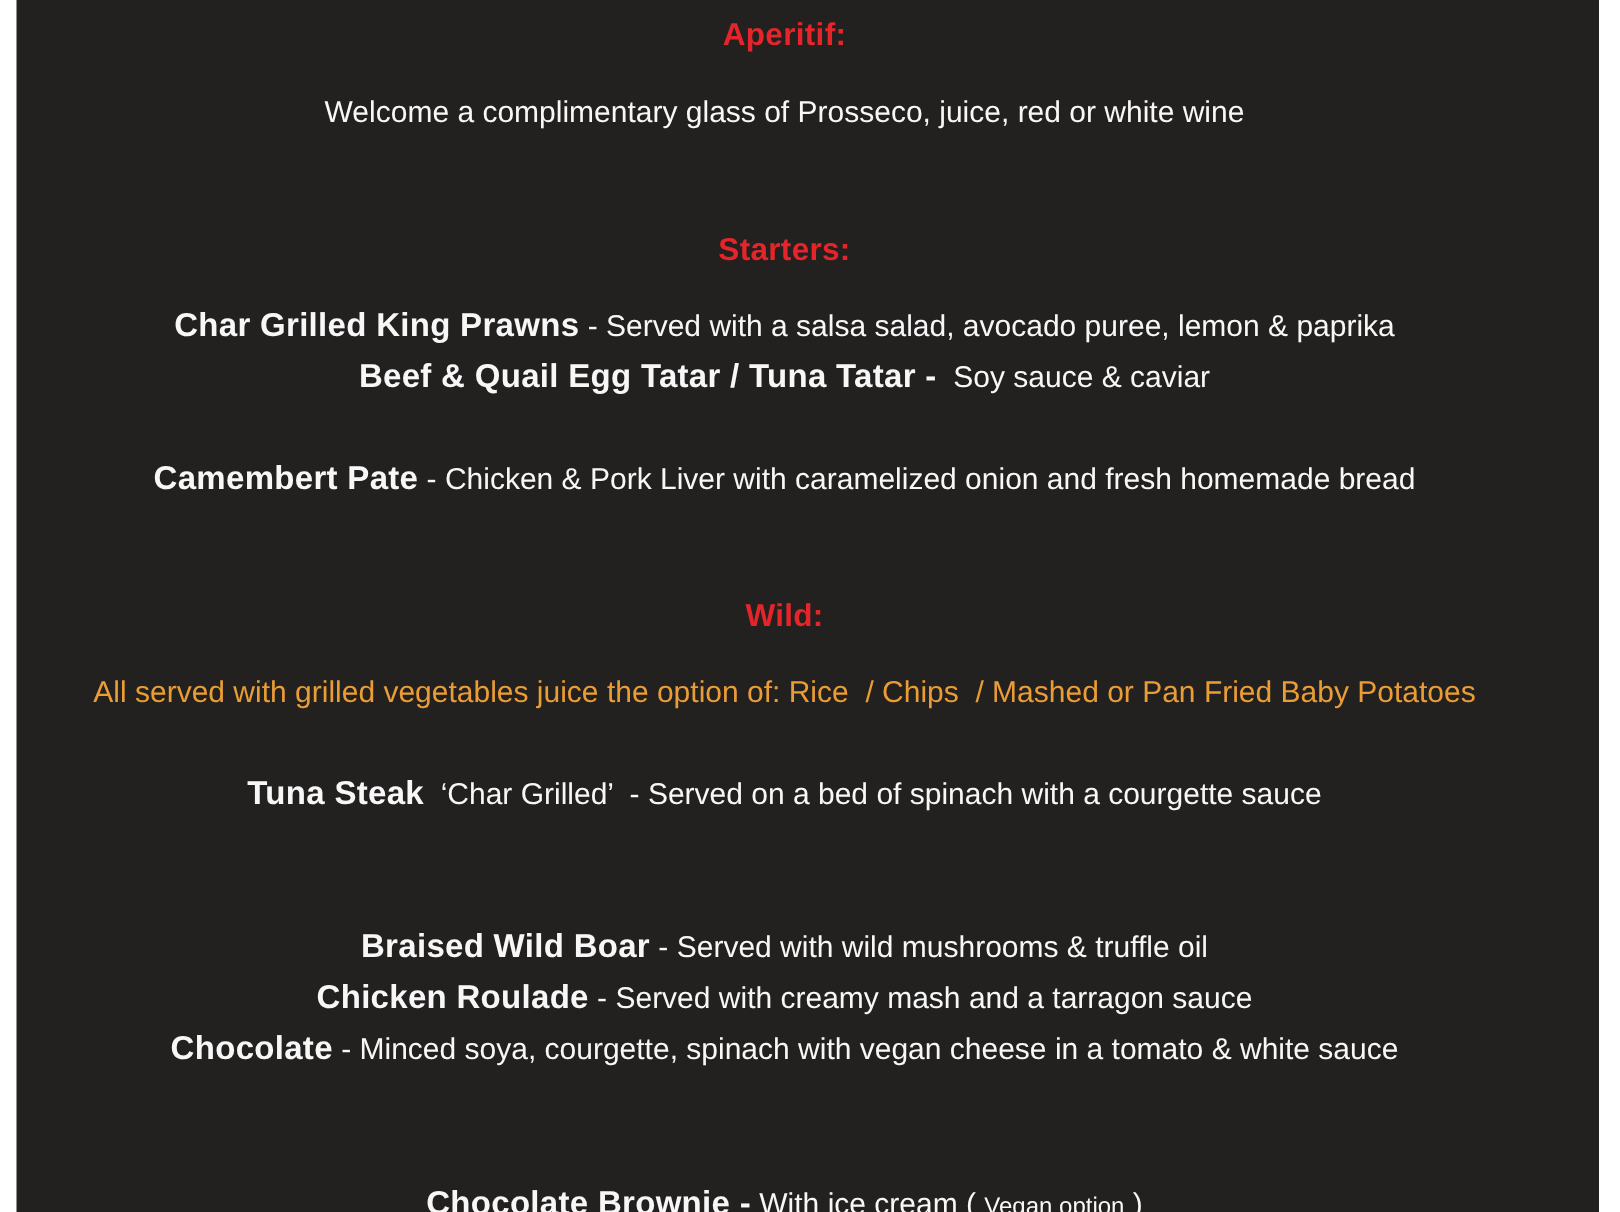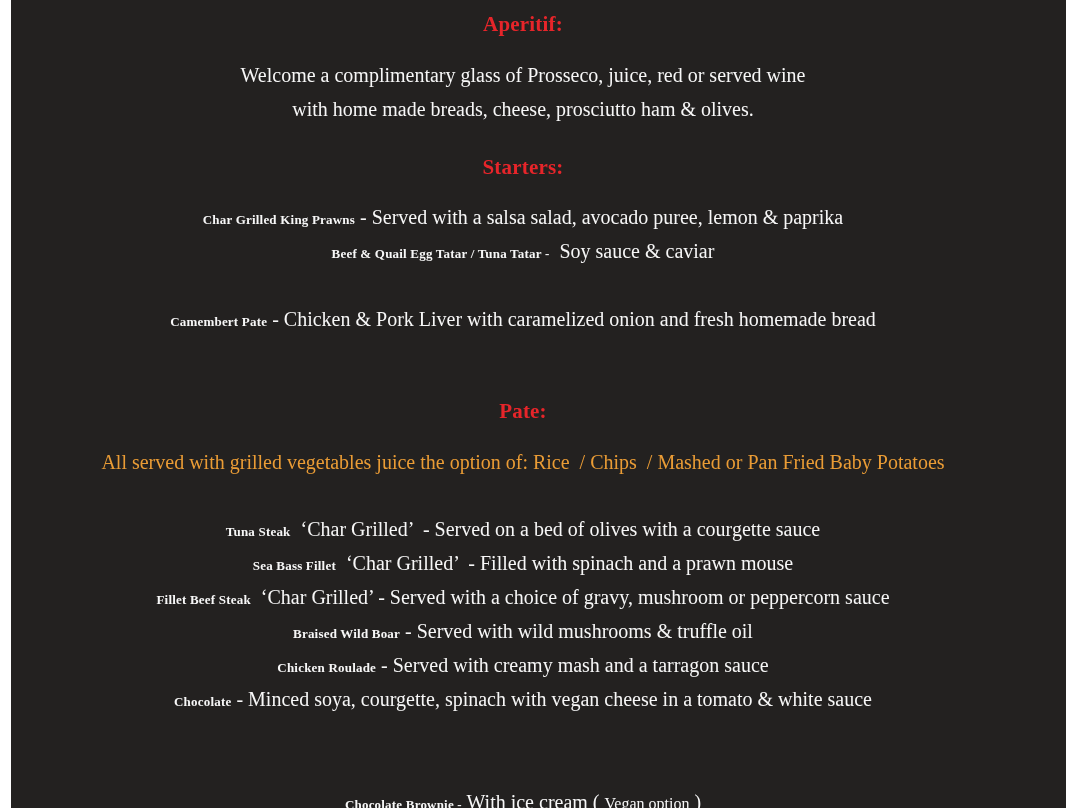--- a/index.html
+++ b/index.html
@@ -19,68 +19,65 @@
   }
   .page-bg {
     position: absolute;
     left: 11px; top: 0;
     width: 1055px; height: 808px;
     background: var(--bg);
   }
   .content {
     position: absolute;
     left: 0; top: 0;
-    width: 1046px; height: 808px; font-family: Liberation Serif, serif;
+    width: 1046px; height: 808px;
   }
   .line, .heading, .item {
     position: absolute;
     left: 0; width: 100%;
     margin: 0;
     text-align: center;
     line-height: 24px;
     white-space: pre-wrap;
   }
   .heading {
     color: var(--red);
     font-size: 21px;
     font-weight: bold;
     letter-spacing: 0.2px;
   }
   .line {
     color: var(--text);
     font-size: 20px;
   }
   .item { color: var(--text); font-size: 20px; }
-  .item b { font-size: 13px; letter-spacing: 0.2px; }
+  .item b { font-size: 22px; letter-spacing: 0.2px; }
   .note { color: var(--orange); }
   .item .small { font-size: 16px; }
 </style>
 </head>
 <body>
 
 <div class="page-bg"></div>
 
 <div class="content">
 
   <h2 class="heading" style="top:12px">Aperitif:</h2>
-  <p class="line" style="top:63px">Welcome a complimentary glass of Prosseco, juice, red or served wine</p>
-  <p class="line" style="top:97px">with home made breads, cheese, prosciutto ham &amp; olives.</p>
+  <p class="line" style="top:63px">Welcome a complimentary glass of Prosseco, juice, red or white wine</p>
 
   <h2 class="heading" style="top:155px">Starters:</h2>
 
   <p class="item" style="top:205px"><b>Char Grilled King Prawns</b><span> - Served with a salsa salad, avocado puree, lemon &amp; paprika</span></p>
   <p class="item" style="top:239px"><b>Beef &amp; Quail Egg Tatar / Tuna Tatar -</b><span>  Soy sauce &amp; caviar</span></p>
   <p class="item" style="top:307px"><b>Camembert Pate</b><span> - Chicken &amp; Pork Liver with caramelized onion and fresh homemade bread</span></p>
 
-  <h2 class="heading" style="top:399px">Pate:</h2>
+  <h2 class="heading" style="top:399px">Wild:</h2>
   <p class="line note" style="top:450px">All served with grilled vegetables juice the option of: Rice  / Chips  / Mashed or Pan Fried Baby Potatoes</p>
 
-  <p class="item" style="top:517px"><b>Tuna Steak</b><span>  ‘Char Grilled’  - Served on a bed of olives with a courgette sauce</span></p>
-  <p class="item" style="top:551px"><b>Sea Bass Fillet</b><span>  ‘Char Grilled’  - Filled with spinach and a prawn mouse</span></p>
-  <p class="item" style="top:585px"><b>Fillet Beef Steak</b><span>  ‘Char Grilled’ - Served with a choice of gravy, mushroom or peppercorn sauce</span></p>
+  <p class="item" style="top:517px"><b>Tuna Steak</b><span>  ‘Char Grilled’  - Served on a bed of spinach with a courgette sauce</span></p>
   <p class="item" style="top:653px"><b>Chicken Roulade</b><span> - Served with creamy mash and a tarragon sauce</span></p>
   <p class="item" style="top:619px"><b>Braised Wild Boar</b><span> - Served with wild mushrooms &amp; truffle oil</span></p>
   <p class="item" style="top:687px"><b>Chocolate</b><span> - Minced soya, courgette, spinach with vegan cheese in a tomato &amp; white sauce</span></p>
 
 
   <p class="item" style="top:790px"><b>Chocolate Brownie -</b><span> With ice cream ( </span><span class="small">Vegan option</span><span> )</span></p>
 
 </div>
 
 </body></html>

